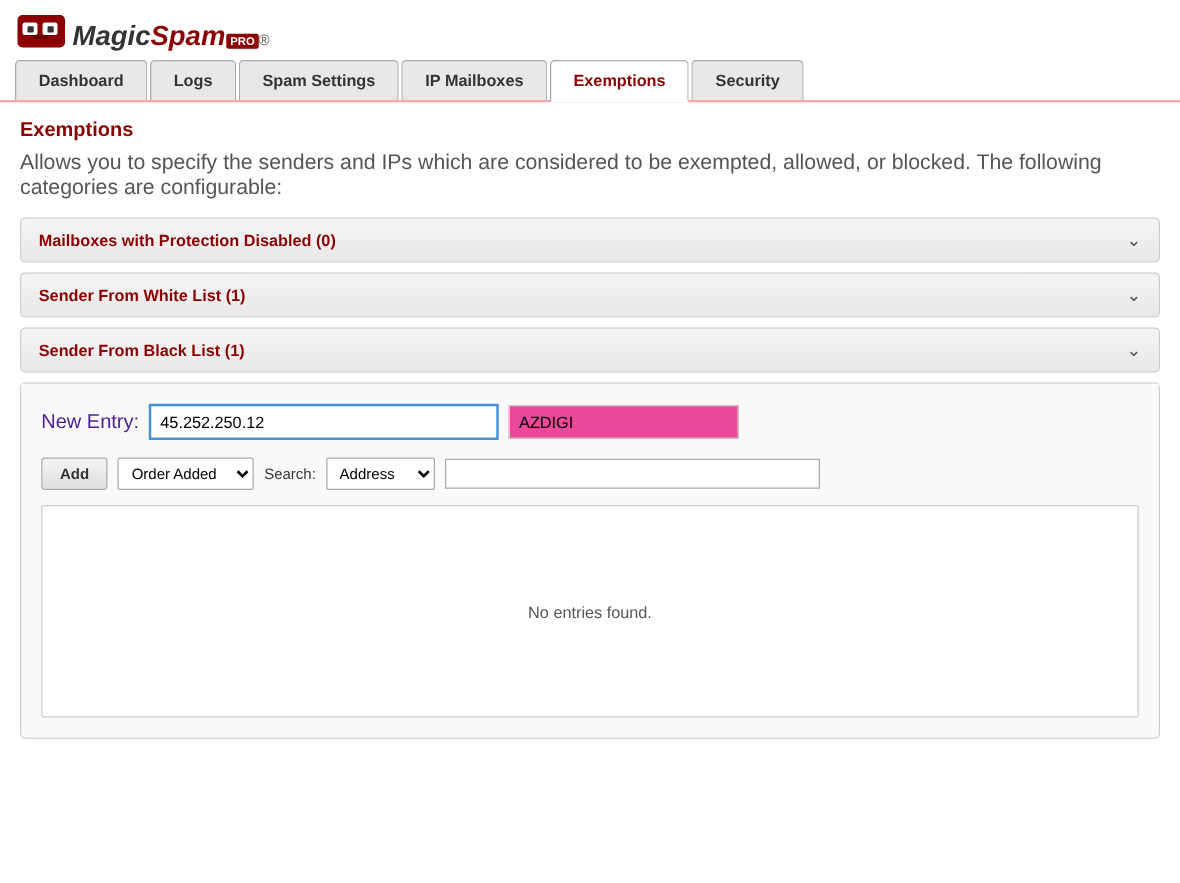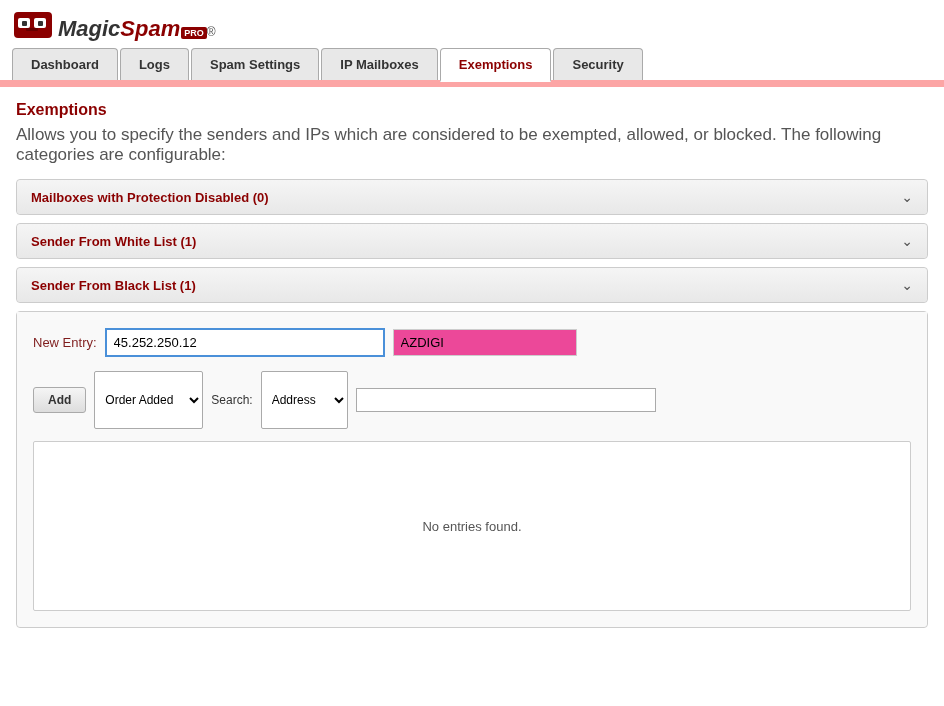--- a/index.html
+++ b/index.html
@@ -33,21 +33,21 @@
       border-radius: 2px;
       vertical-align: super;
       margin-left: 1px;
     }
 
     
     .nav-tabs {
       display: flex;
       padding: 6px 12px 0 12px;
       background: #fff;
-      border-bottom: 7px solid #fca5a5;
+      border-bottom: 2px solid #fca5a5;
       gap: 2px;
     }
     .nav-tab {
       padding: 8px 18px;
       background: #e8e8e8;
       border: 1px solid #aaa;
       border-bottom: none;
       cursor: pointer;
       font-size: 13px;
       font-weight: bold;
@@ -135,22 +135,22 @@
 
     
     .new-entry-row {
       display: flex;
       align-items: center;
       gap: 8px;
       margin-bottom: 14px;
     }
 
     .new-entry-label {
-      font-size: 13px;
-      color: #7f1d1d;
+      font-size: 16px;
+      color: #4c1d95;
       white-space: nowrap;
     }
 
     .new-entry-ip {
       border: 2px solid #4a90d9;
       padding: 5px 7px;
       font-size: 13px;
       width: 280px;
       background: #fff;
       outline: none;
@@ -178,21 +178,21 @@
       background: linear-gradient(to bottom, #f5f5f5, #ddd);
       border: 1px solid #aaa;
       border-radius: 3px;
       cursor: pointer;
       font-size: 12px;
       font-weight: bold;
       color: #333;
     }
 
     .sort-select, .search-select {
-      padding: 20px 6px;
+      padding: 4px 6px;
       border: 1px solid #aaa;
       background: #fff;
       font-size: 12px;
       cursor: pointer;
       border-radius: 2px;
     }
 
     .search-label {
       font-size: 12px;
       color: #333;

